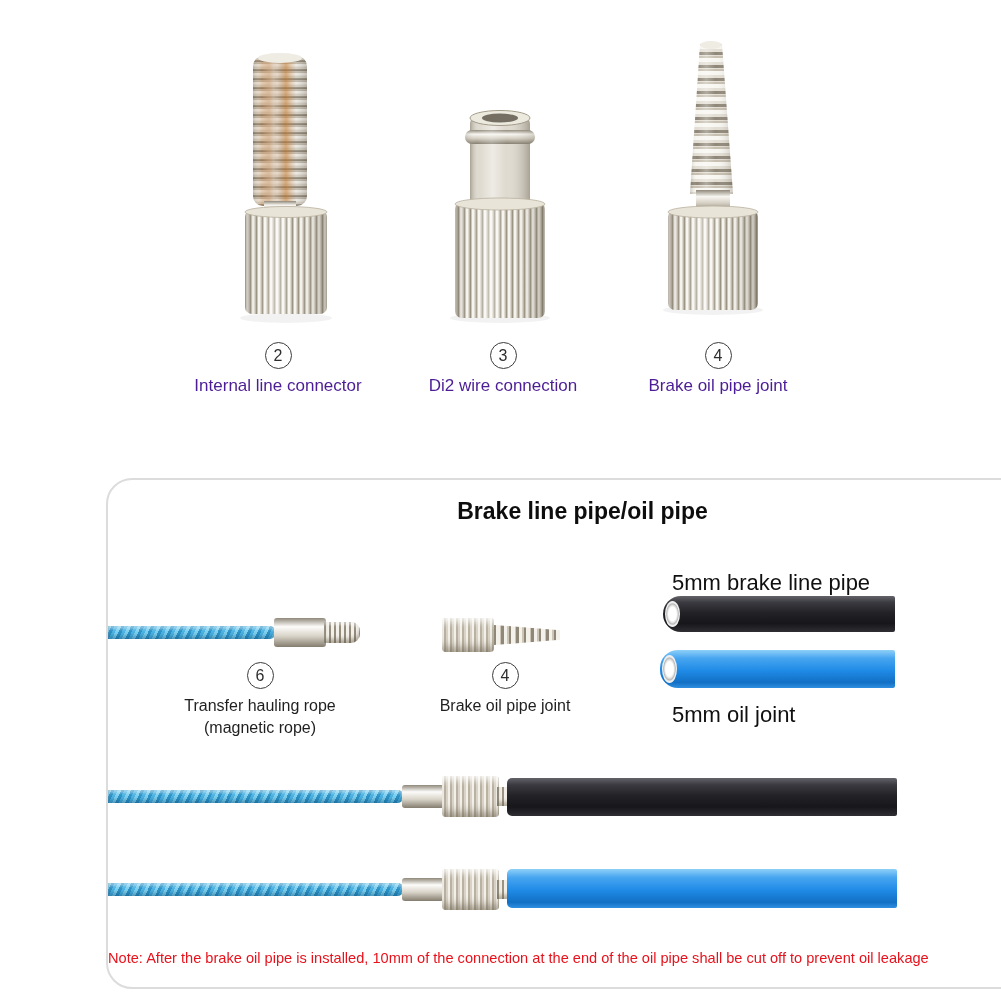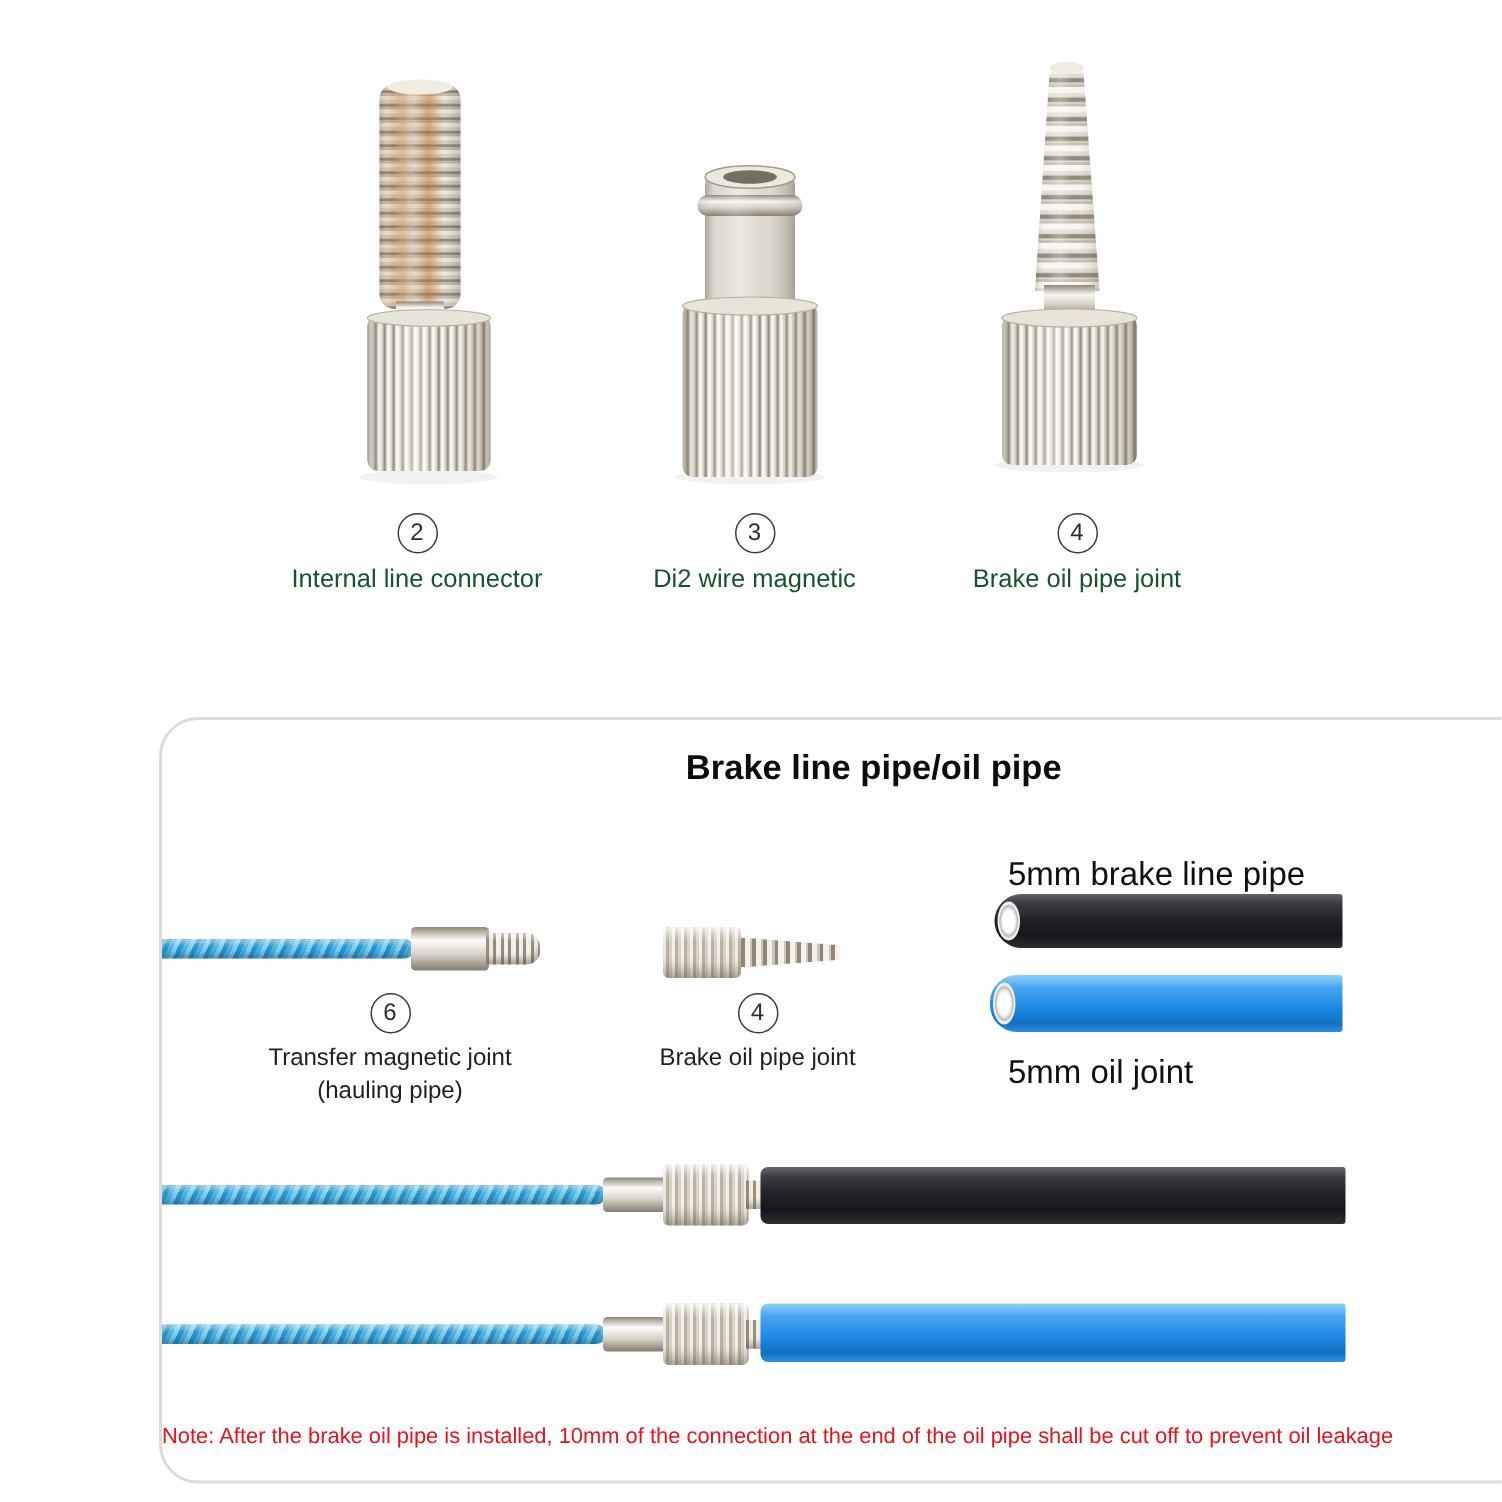--- a/index.html
+++ b/index.html
@@ -4,21 +4,21 @@
 <style>
   html,body{margin:0;padding:0;background:#fff;}
   .stage{position:relative;width:1001px;height:1001px;background:#ffffff;overflow:hidden;
          font-family:"Liberation Sans",sans-serif;color:#222;}
 
   
   .top-item{position:absolute;width:240px;display:flex;flex-direction:column;align-items:center;gap:7px;}
   .circled{width:27px;height:27px;border:1.6px solid #3c3c3c;border-radius:50%;
            display:flex;align-items:center;justify-content:center;
            font-size:16px;line-height:1;color:#2e2e2e;box-sizing:border-box;background:#fff;}
-  .top-item .cap{font-size:17px;color:#14532d;text-align:center;}
+  .top-item .cap{font-size:17px;color:#4c1d95;text-align:center;}
 
   
   .panel{position:absolute;left:106px;top:478px;width:953px;height:511px;box-sizing:border-box;
          background:#fff;border:2px solid #dcdcdc;border-radius:26px;}
   .panel-title{position:absolute;left:0;right:0;top:18px;text-align:center;
                font-size:23px;font-weight:bold;color:#0d0d0d;}
 
   
   .rope{position:absolute;height:13px;border-radius:7px;
         background:repeating-linear-gradient(115deg,#7fd0ef 0 3px,#2e93c7 3px 6px,#4db3e2 6px 9px);
@@ -142,21 +142,21 @@
     <rect x="12" y="178" width="90" height="100" rx="7" fill="url(#cylShade)" opacity=".8"></rect>
     <ellipse cx="57" cy="180" rx="45" ry="6" fill="#e8e4d8" stroke="#b9b19f" stroke-width=".8"></ellipse>
   </svg>
 
   <div class="top-item" style="left:158px;top:342px">
     <span class="circled">2</span>
     <div class="cap">Internal line connector</div>
   </div>
   <div class="top-item" style="left:383px;top:342px">
     <span class="circled">3</span>
-    <div class="cap">Di2 wire magnetic</div>
+    <div class="cap">Di2 wire connection</div>
   </div>
   <div class="top-item" style="left:598px;top:342px">
     <span class="circled">4</span>
     <div class="cap">Brake oil pipe joint</div>
   </div>
 
   <div class="panel">
     <div class="panel-title">Brake line pipe/oil pipe</div>
 
     <div class="rope flat-left" style="left:0;top:146px;width:168px"></div>
@@ -171,22 +171,22 @@
       <i class="opening"></i>
     </div>
     <div class="pipe blue sample" style="left:552px;top:170px;width:235px;height:38px">
       <i class="opening"></i>
     </div>
     <div class="label5" style="left:564px;top:222px">5mm oil joint</div>
 
     <div class="cap-group" style="left:32px;top:182px;width:240px">
       <span class="circled">6</span>
       <div class="cap">
-        <span>Transfer magnetic joint</span><br>
-        <span>(hauling pipe)</span>
+        <span>Transfer hauling rope</span><br>
+        <span>(magnetic rope)</span>
       </div>
     </div>
 
     <div class="cap-group" style="left:297px;top:182px;width:200px">
       <span class="circled">4</span>
       <div class="cap">Brake oil pipe joint</div>
     </div>
 
     <div class="rope flat-left" style="left:0;top:310px;width:296px"></div>
     <div class="sleeve" style="left:294px;top:305px;width:42px;height:23px"></div>

